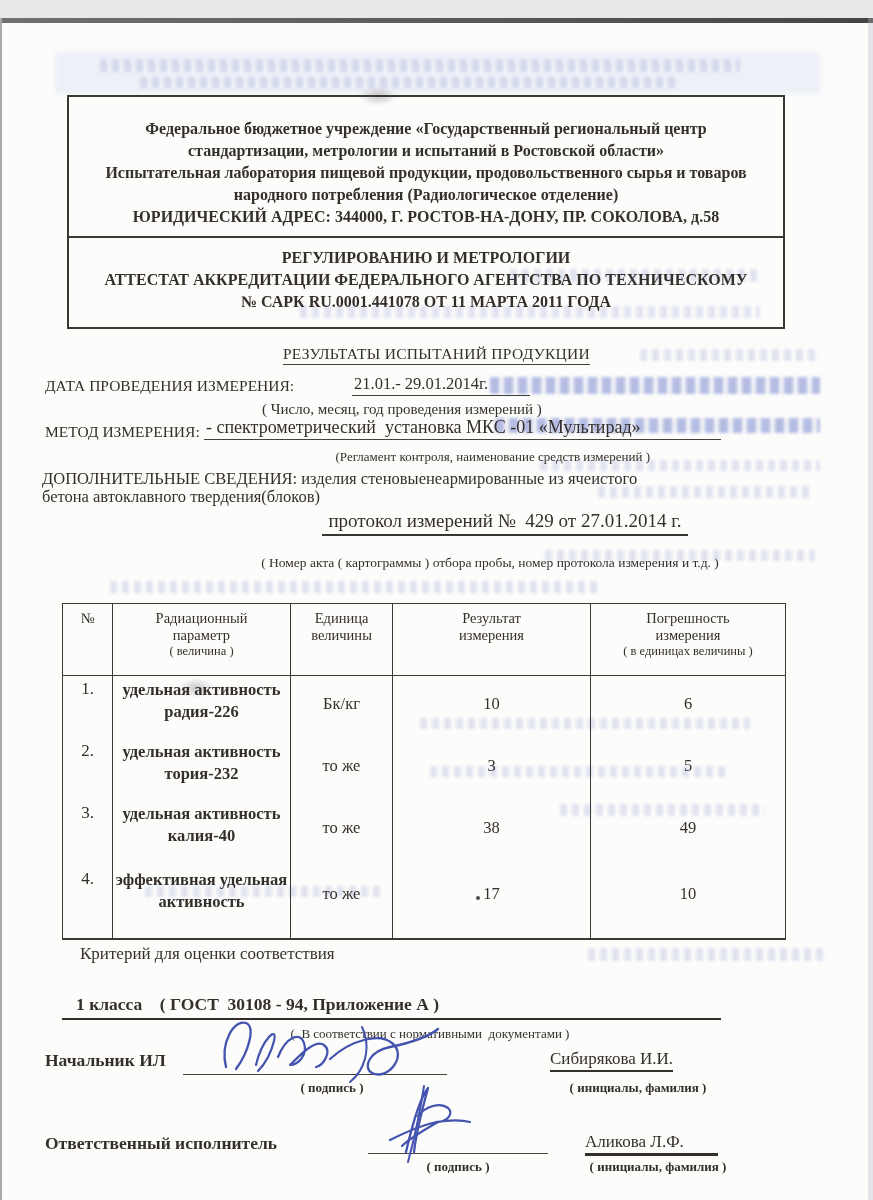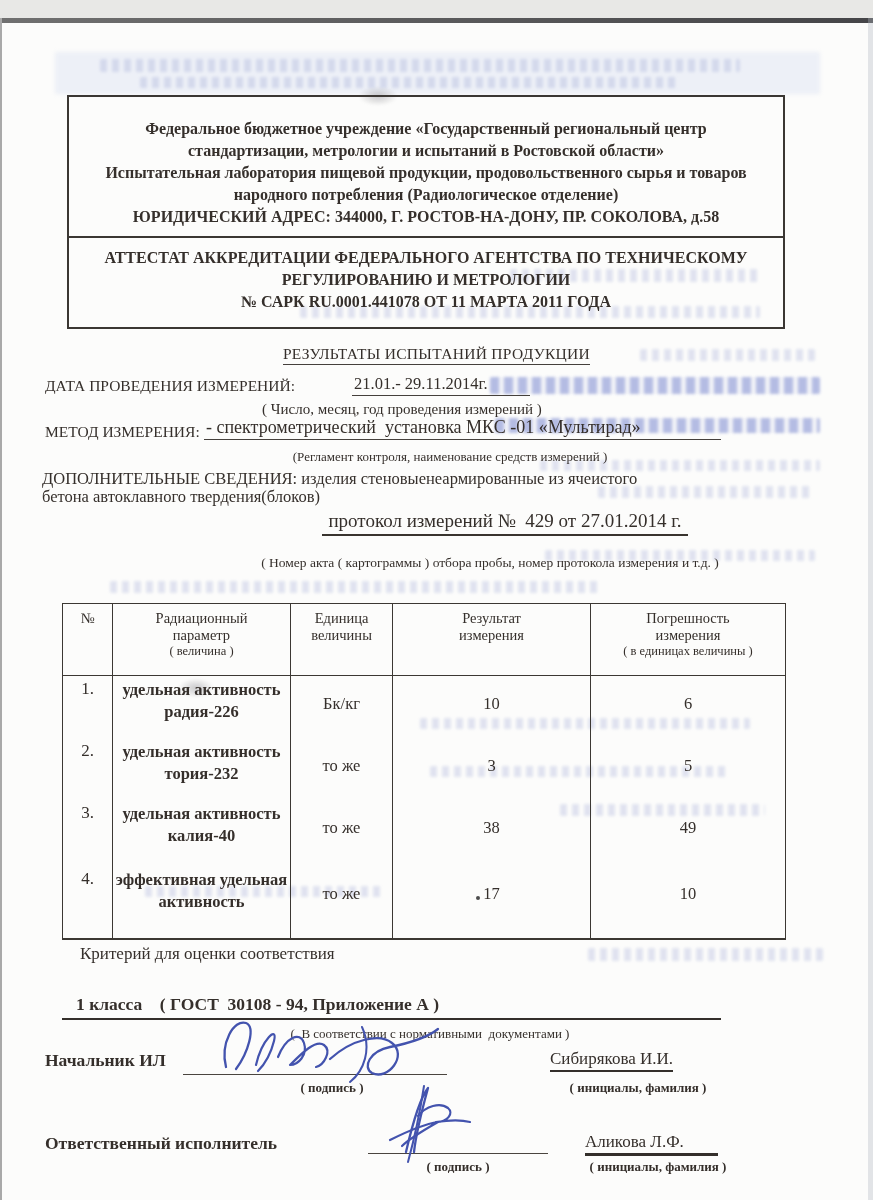--- a/index.html
+++ b/index.html
@@ -30,21 +30,21 @@
 
   .section-title{left:0;top:327px;width:873px;text-align:center;font-size:15.5px;letter-spacing:.3px;}
   .section-title span{border-bottom:1.5px solid #45403c;padding-bottom:1px;display:inline-block;}
 
   .date-label{left:45px;top:359px;font-size:15.5px;}
   .date-value{left:352px;top:356px;font-size:16.5px;border-bottom:1.5px solid #45403c;padding:0 42px 1px 2px;}
   .date-caption{left:262px;top:383px;width:400px;font-size:15px;}
 
   .method-label{left:45px;top:405px;font-size:15.5px;}
   .method-value{left:204px;top:399px;font-size:18px;border-bottom:1.5px solid #45403c;padding:0 80px 1px 2px;}
-  .method-caption{left:250px;top:431px;width:400px;text-align:center;font-size:13px;}
+  .method-caption{left:250px;top:431px;width:400px;text-align:right;font-size:13px;}
 
   .additional{left:42px;top:452px;width:630px;font-size:16.5px;line-height:18px;}
 
   .protocol-title{left:140px;top:492px;width:730px;text-align:center;font-size:19px;}
   .protocol-title span{display:inline-block;border-bottom:2px solid #39342f;padding:0 6px 2px 6px;}
   .protocol-caption{left:140px;top:537px;width:700px;text-align:center;font-size:13.5px;}
 
   
   .rtable{position:absolute;left:62px;top:585px;width:723px;border-collapse:collapse;table-layout:fixed;}
   .rtable thead th{border:1.6px solid #3c3833;font-weight:normal;font-size:14.5px;line-height:17px;
@@ -111,32 +111,32 @@
   <div class="abs hbox">
     <div class="abs hbox-divider"></div>
     <div class="abs org-lines">
       <div>Федеральное бюджетное учреждение «Государственный региональный центр</div>
       <div>стандартизации, метрологии и испытаний в Ростовской области»</div>
       <div>Испытательная лаборатория пищевой продукции, продовольственного сырья и товаров</div>
       <div>народного потребления (Радиологическое отделение)</div>
       <div>ЮРИДИЧЕСКИЙ АДРЕС: 344000, Г. РОСТОВ-НА-ДОНУ, ПР. СОКОЛОВА, д.58</div>
     </div>
     <div class="abs accr-lines">
+      <div>РЕГУЛИРОВАНИЮ И МЕТРОЛОГИИ</div>
       <div>АТТЕСТАТ АККРЕДИТАЦИИ ФЕДЕРАЛЬНОГО АГЕНТСТВА ПО ТЕХНИЧЕСКОМУ</div>
-      <div>РЕГУЛИРОВАНИЮ И МЕТРОЛОГИИ</div>
       <div>№ САРК RU.0001.441078 ОТ 11 МАРТА 2011 ГОДА</div>
     </div>
   </div>
 
   <div class="abs section-title">
     <span>РЕЗУЛЬТАТЫ ИСПЫТАНИЙ ПРОДУКЦИИ</span>
   </div>
 
-  <div class="abs date-label">ДАТА ПРОВЕДЕНИЯ ИЗМЕРЕНИЙ:</div>
-  <div class="abs date-value prewrap">21.01.- 29.11.2014г.</div>
+  <div class="abs date-label">ДАТА ПРОВЕДЕНИЯ ИЗМЕРЕНИЯ:</div>
+  <div class="abs date-value prewrap">21.01.- 29.01.2014г.</div>
   <div class="abs date-caption">( Число, месяц, год проведения измерений )</div>
 
   <div class="abs method-label">МЕТОД ИЗМЕРЕНИЯ:</div>
   <div class="abs method-value prewrap">- спектрометрический  установка МКС -01 «Мультирад»</div>
   <div class="abs method-caption">(Регламент контроля, наименование средств измерений )</div>
 
   <div class="abs additional">ДОПОЛНИТЕЛЬНЫЕ СВЕДЕНИЯ: изделия стеновыенеармированные из ячеистого бетона автоклавного твердения(блоков)</div>
 
   <div class="abs protocol-title">
     <span class="prewrap">протокол измерений №  429 от 27.01.2014 г.</span>

